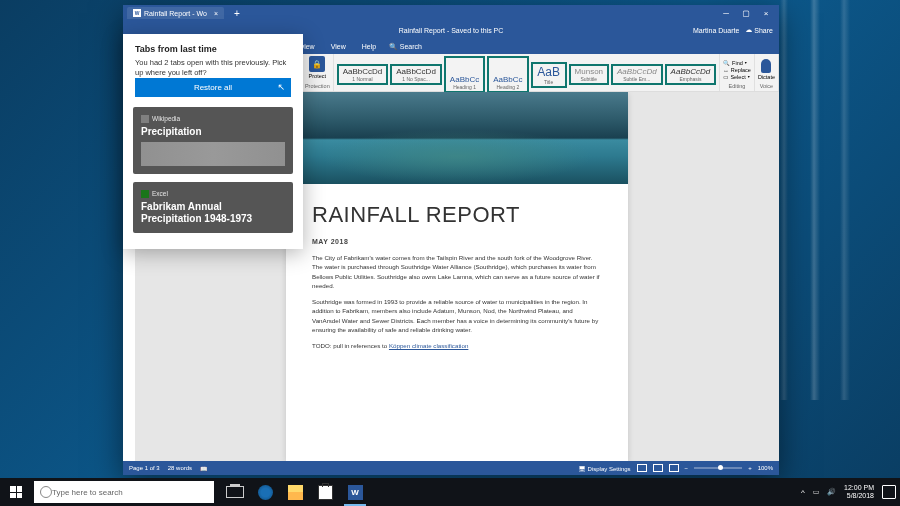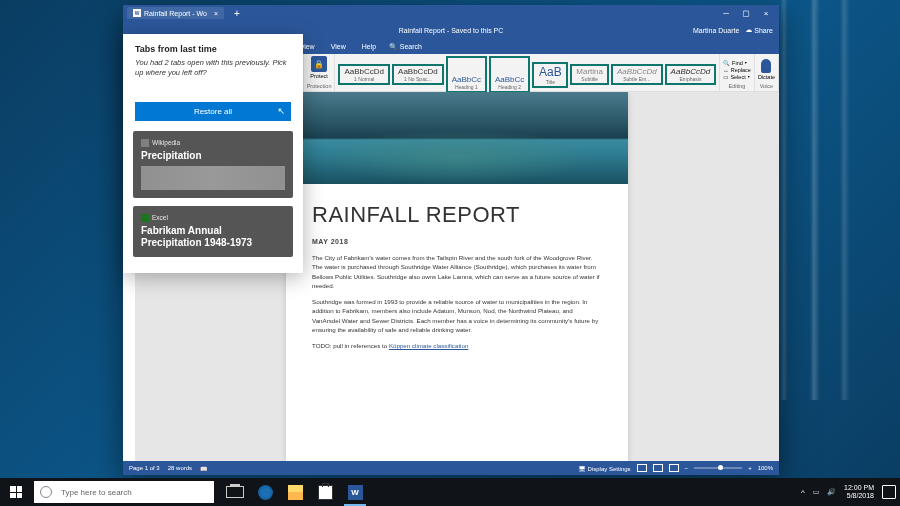--- a/index.html
+++ b/index.html
@@ -54,35 +54,35 @@
 
 .statusbar { height: 14px; background: #2b579a; color: #fff; display: flex; align-items: center; justify-content: space-between; padding: 0 6px; font-size: 6px; }
 .status-left { display: flex; gap: 8px; }
 .status-right { display: flex; align-items: center; gap: 6px; }
 .zoom-slider { width: 48px; height: 2px; background: rgba(255,255,255,0.3); position: relative; }
 .zoom-slider::after { content: ""; position: absolute; left: 50%; top: -2px; width: 5px; height: 5px; background: #fff; border-radius: 50%; }
 .view-icon { width: 10px; height: 8px; border: 1px solid #fff; }
 
 .flyout { position: absolute; left: 123px; top: 34px; width: 180px; background: #fff; box-shadow: 0 4px 20px rgba(0,0,0,0.3); z-index: 10; font-size: 8px; }
 .flyout-head { font-weight: 600; font-size: 9px; padding: 10px 12px 4px; color: #222; }
-.flyout-sub { padding: 0 12px 24px; font-size: 7.5px; color: #333; line-height: 1.3; font-style: italic; }
+.flyout-sub { padding: 0 12px 0; font-size: 7.5px; color: #333; line-height: 1.3; }
 .restore-btn { margin: 0 12px 10px; background: #0078d4; color: #fff; text-align: center; padding: 5px; font-size: 8px; cursor: pointer; position: relative; }
 .cursor-ptr { position: absolute; right: 6px; top: 4px; font-size: 9px; }
 .fly-item { margin: 0 10px 8px; background: #555; color: #fff; padding: 8px; border-radius: 2px; }
 .fly-item-src { display: flex; align-items: center; gap: 3px; font-size: 6.5px; opacity: 0.85; margin-bottom: 3px; }
 .fly-item-src .sicon { width: 8px; height: 8px; background: #888; }
 .fly-item-src .sicon.green { background: #107c10; }
 .fly-item-title { font-size: 10px; font-weight: 700; line-height: 1.2; }
 .fly-thumb { width: 100%; height: 24px; background: linear-gradient(90deg, #ccc 0%, #ddd 50%, #ccc 100%); margin-top: 4px; opacity: 0.5; }
 
 .taskbar { position: absolute; bottom: 0; left: 0; right: 0; height: 28px; background: #101318; display: flex; align-items: center; padding: 0 0; }
 .start-btn { width: 32px; height: 28px; display: flex; align-items: center; justify-content: center; cursor: pointer; }
 .win-logo { width: 12px; height: 12px; display: grid; grid-template-columns: 1fr 1fr; grid-template-rows: 1fr 1fr; gap: 1px; }
 .win-logo div { background: #fff; }
-.search-box { width: 180px; height: 22px; background: #fff; margin-left: 2px; display: flex; align-items: center; padding: 0 6px; gap: 9px; font-size: 8px; color: #666; }
+.search-box { width: 180px; height: 22px; background: #fff; margin-left: 2px; display: flex; align-items: center; padding: 0 6px; gap: 0; font-size: 8px; color: #666; }
 .cortana { width: 12px; height: 12px; border: 1.5px solid #888; border-radius: 50%; }
 .tb-gap { width: 6px; }
 .tb-icon { width: 30px; height: 28px; display: flex; align-items: center; justify-content: center; cursor: pointer; position: relative; }
 .tb-icon.active::after { content: ""; position: absolute; bottom: 0; left: 4px; right: 4px; height: 2px; background: #76b9ed; }
 .tb-taskview { width: 18px; height: 12px; border: 1px solid #ccc; position: relative; }
 .tb-taskview::before { content: ""; position: absolute; top: -3px; left: 3px; right: 3px; height: 2px; background: #ccc; }
 .icn { width: 15px; height: 15px; }
 .edge { background: radial-gradient(circle, #1a6fb5 40%, #0d4a7a 100%); border-radius: 50%; }
 .explorer { background: linear-gradient(180deg, #ffd96a 50%, #ffb84d 50%); }
 .store { background: #fff; border: 1px solid #333; position: relative; }
@@ -169,21 +169,21 @@
           </div>
         <div class="style-box">
             <div class="sample blue">AaBbCc</div>
             <div class="label">Heading 2</div>
           </div>
         <div class="style-box">
             <div class="sample big">AaB</div>
             <div class="label">Title</div>
           </div>
         <div class="style-box">
-            <div class="sample" style="color:#888;">Martina</div>
+            <div class="sample" style="color:#888;">Munson</div>
             <div class="label">Subtitle</div>
           </div>
         <div class="style-box">
             <div class="sample" style="font-style:italic;color:#888;">AaBbCcDd</div>
             <div class="label">Subtle Em...</div>
           </div>
         <div class="style-box">
             <div class="sample" style="font-style:italic;">AaBbCcDd</div>
             <div class="label">Emphasis</div>
           </div>

